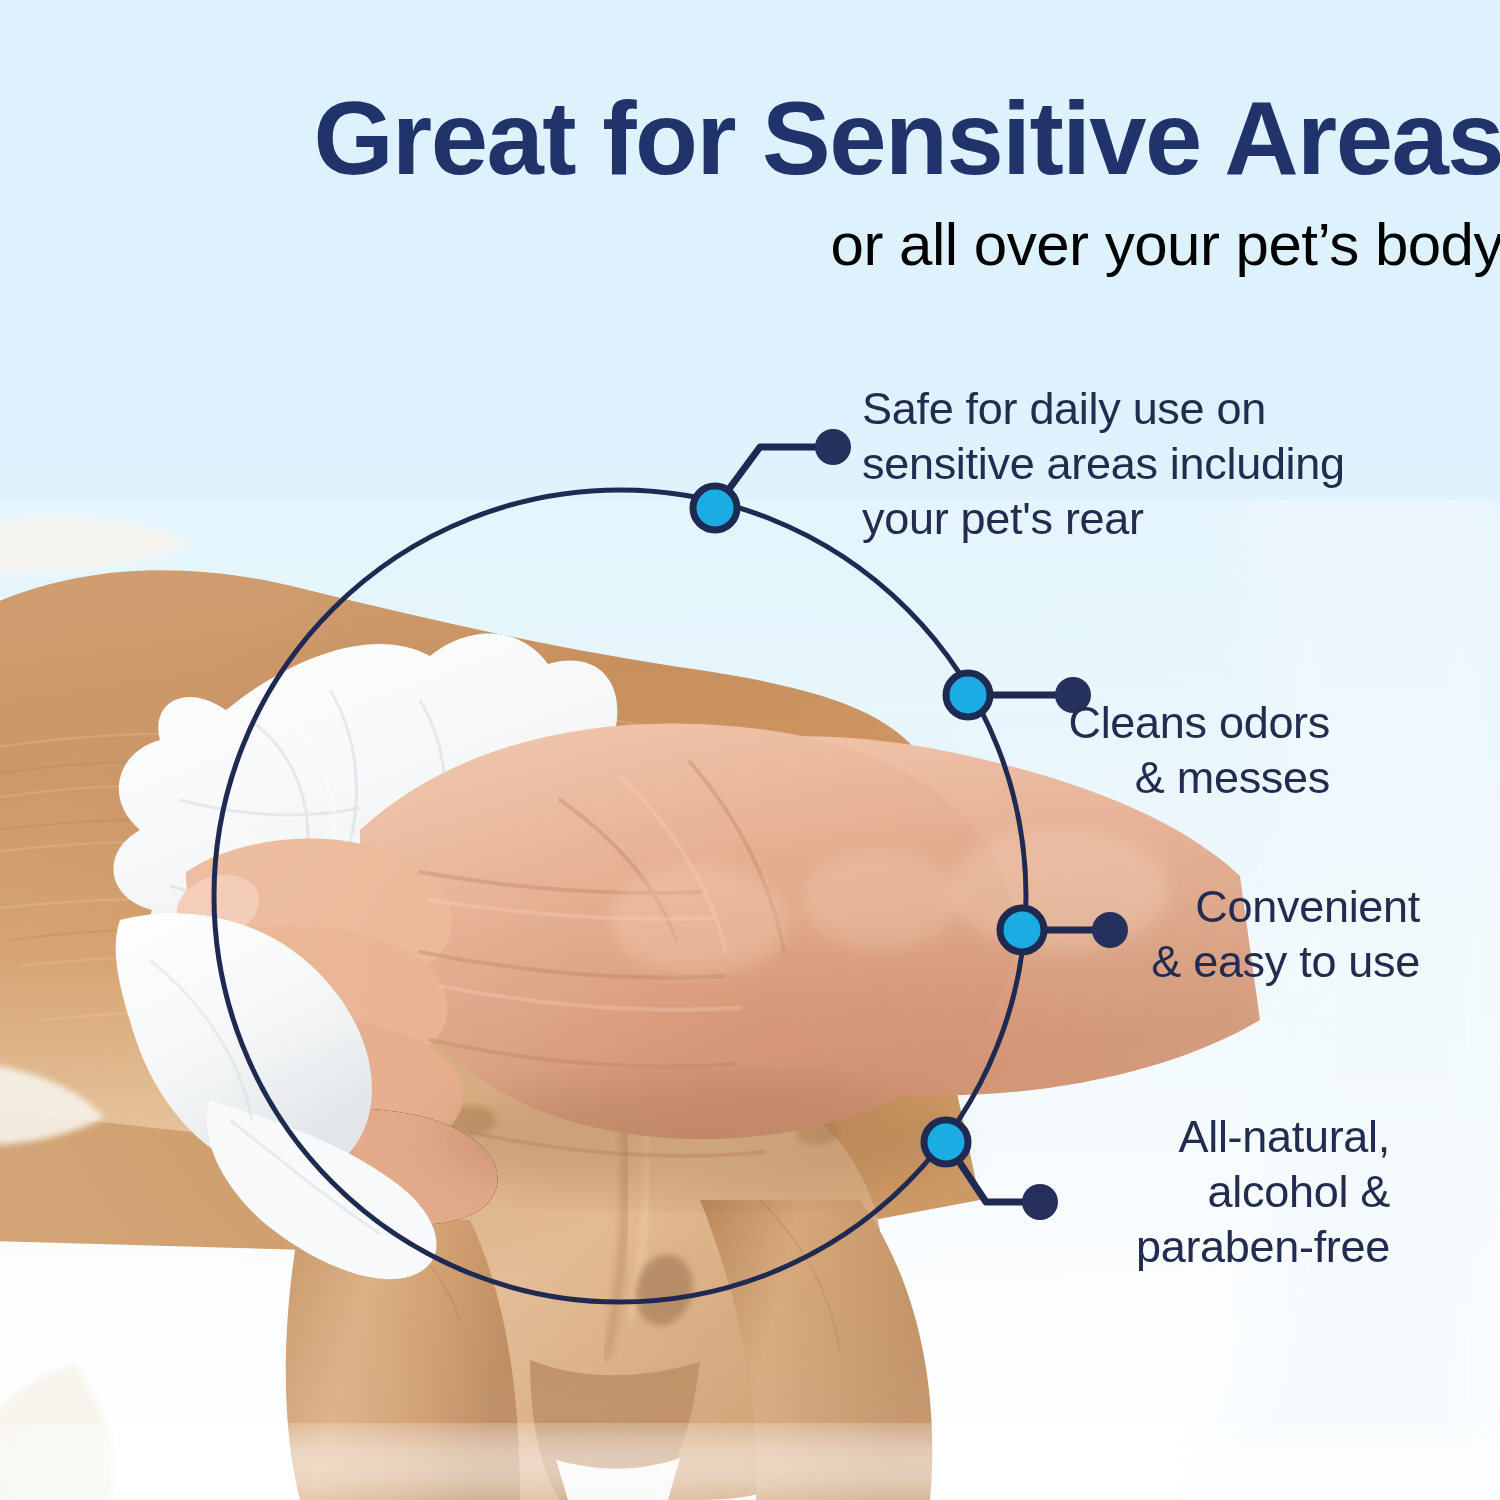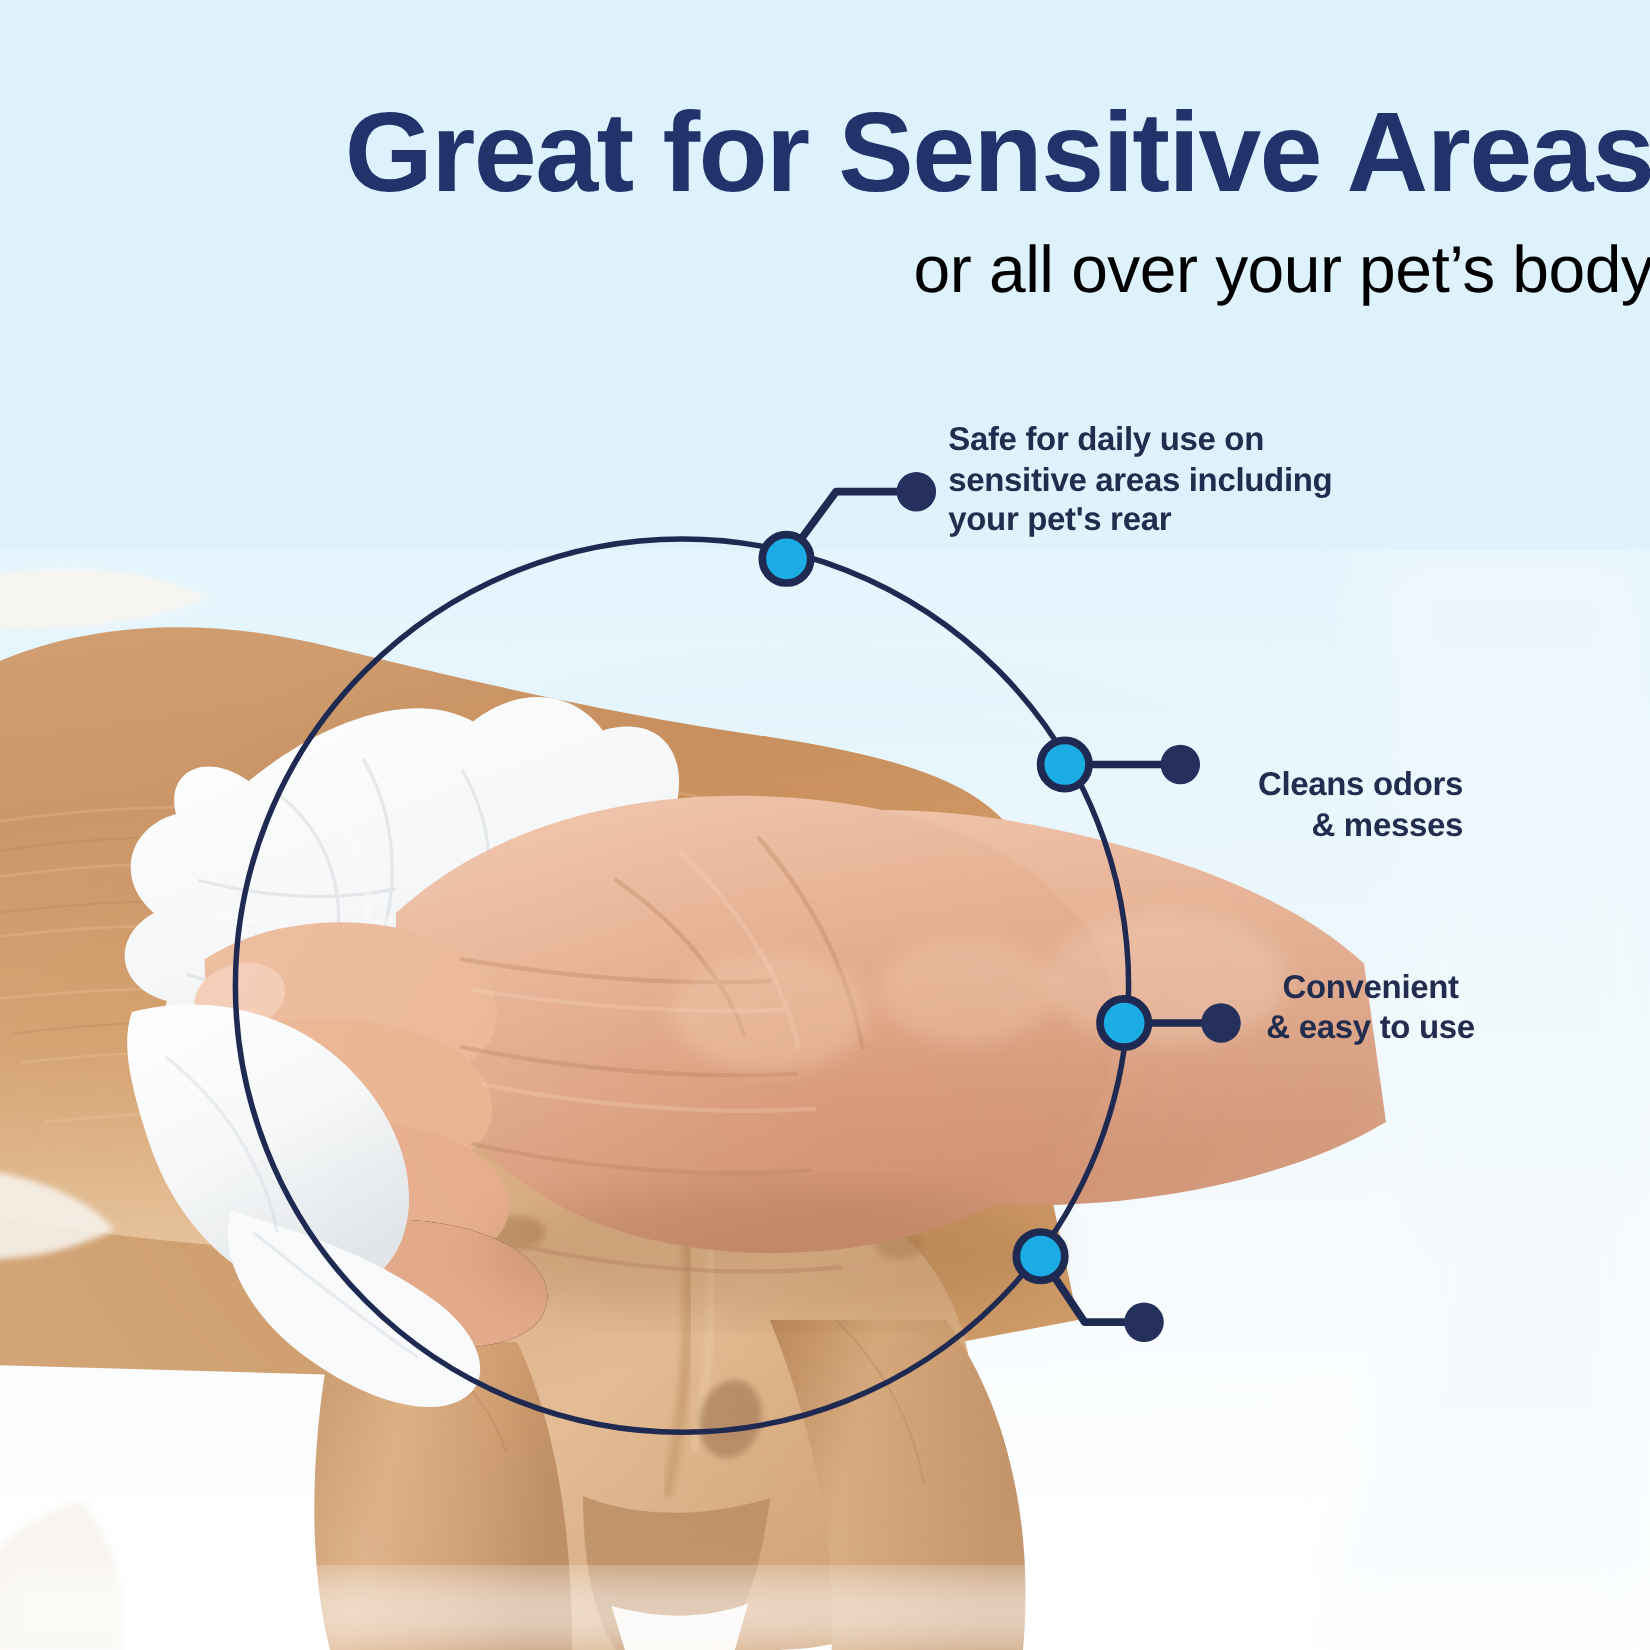--- a/index.html
+++ b/index.html
@@ -78,32 +78,32 @@
     pointer-events: none;
   }
   .diagram-layer svg { display: block; }
 
   
   .callout {
     position: absolute;
     z-index: 35;
     color: #222c4f;
     font-family: "Liberation Sans", sans-serif;
-    font-size: 30px;
+    font-size: 45px;
     line-height: 1.22;
-    font-weight: 700;
+    font-weight: 400;
     letter-spacing: -0.3px;
     white-space: pre-line;
   }
   .callout.left-align { text-align: left; }
   .callout.right-align { text-align: right; }
 
   #callout-0 { left: 862px; top: 382px;  width: 580px; }
   #callout-1 { left: 920px; top: 648px;  width: 410px; margin-top: 48px; }
-  #callout-2 { left: 996px; top: 880px;  width: 500px; text-align: center; }
+  #callout-2 { left: 920px; top: 880px;  width: 500px; }
   #callout-3 { left: 960px; top: 1110px; width: 430px; }
 </style>
 </head>
 <body>
 
 <div id="page">
 
   <div class="headings">
     <h1 class="main-title">Great for Sensitive Areas</h1>
     <h2 class="sub-title">or all over your pet’s body</h2>
@@ -320,14 +320,17 @@
   <div class="callout left-align" id="callout-0">Safe for daily use on
 sensitive areas including
 your pet's rear</div>
 
   <div class="callout right-align" id="callout-1">Cleans odors
 &amp; messes</div>
 
   <div class="callout right-align" id="callout-2">Convenient
 &amp; easy to use</div>
 
+  <div class="callout right-align" id="callout-3">All-natural,
+alcohol &amp;
+paraben-free</div>
 
 </div>
 
 </body></html>

